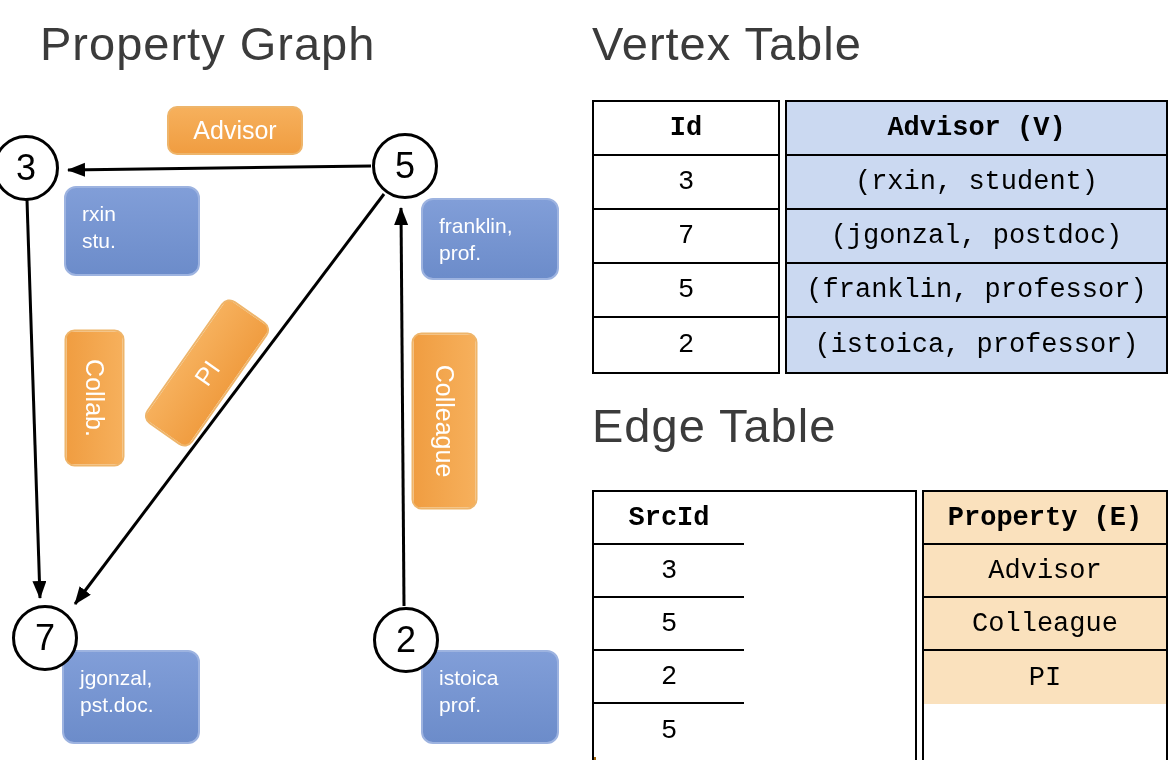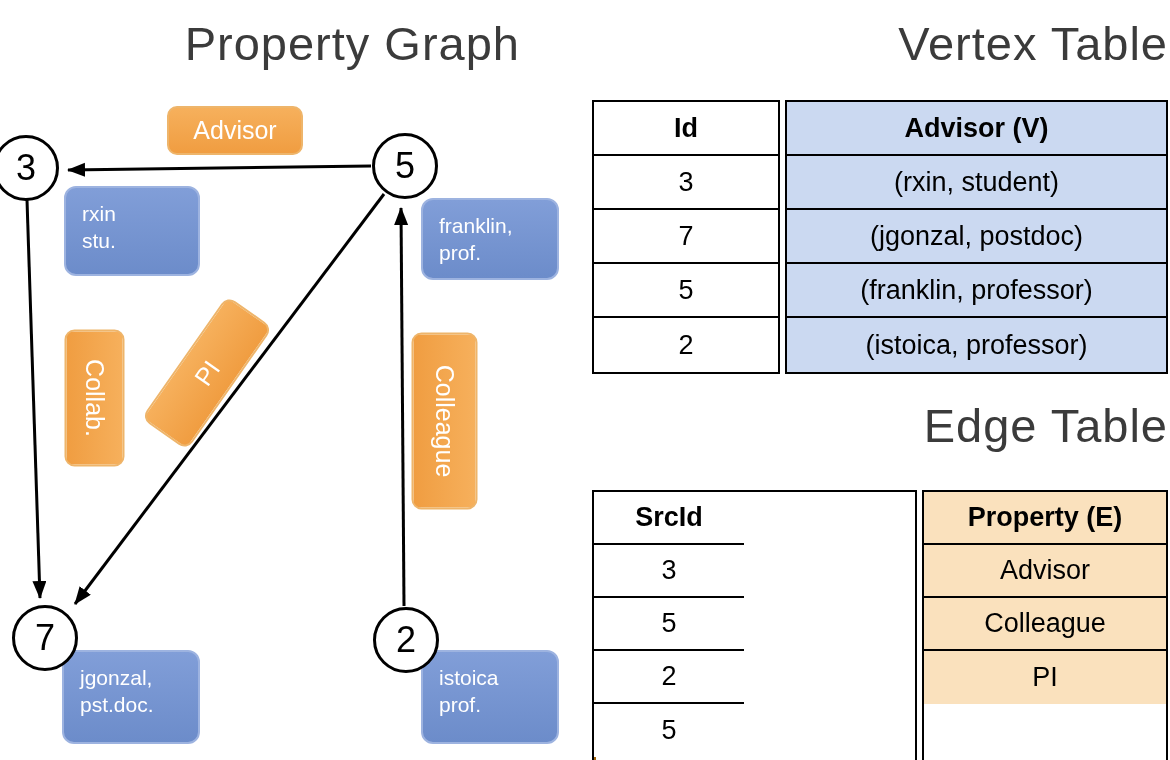--- a/index.html
+++ b/index.html
@@ -9,21 +9,21 @@
   .canvas {
     position: relative;
     width: 1170px;
     height: 760px;
     background: #ffffff;
     overflow: hidden;
   }
 
   .big-title {
     position: absolute;
-    text-align: right;
+    text-align: left;
     font-size: 47px;
     font-weight: 400;
     letter-spacing: 1px;
     color: var(--title-color, #3b3b3b);
     white-space: nowrap;
   }
   .graph-title  { left: 40px;  top: 16px;  width: 480px; }
   .vtable-title { left: 592px; top: 16px;  width: 576px; }
   .etable-title { left: 592px; top: 398px; width: 576px; }
 
@@ -97,20 +97,21 @@
   .cell {
     height: 54px;
     border-bottom: 2px solid #000000;
     display: flex;
     align-items: center;
     justify-content: center;
     font-size: 27px;
     color: #000000;
     background: #ffffff;
     white-space: nowrap;
+    font-family: Liberation Mono, monospace;
   }
   .etable-pos .cell { height: 53px; }
   .colgroup .cell:last-child,
   .subcol .cell:last-child { border-bottom: none; }
   .cell.th { font-weight: bold; }
   .bluecol .cell   { background: var(--table-blue, #cbd9f1); }
   .orangecol .cell { background: var(--table-orange, #fae1bd); }
 
   .colgap { width: 5px; background: #ffffff; }
 

